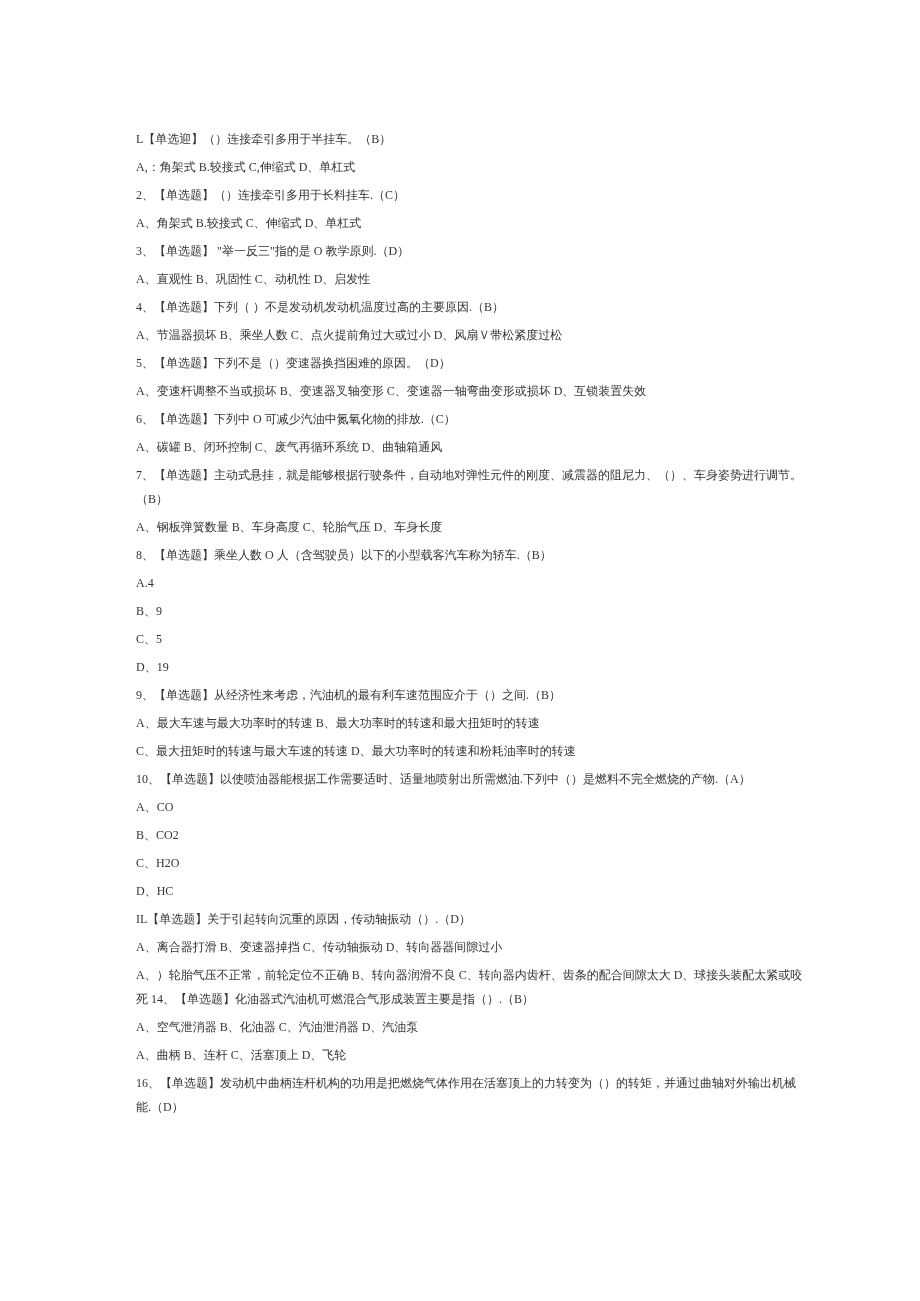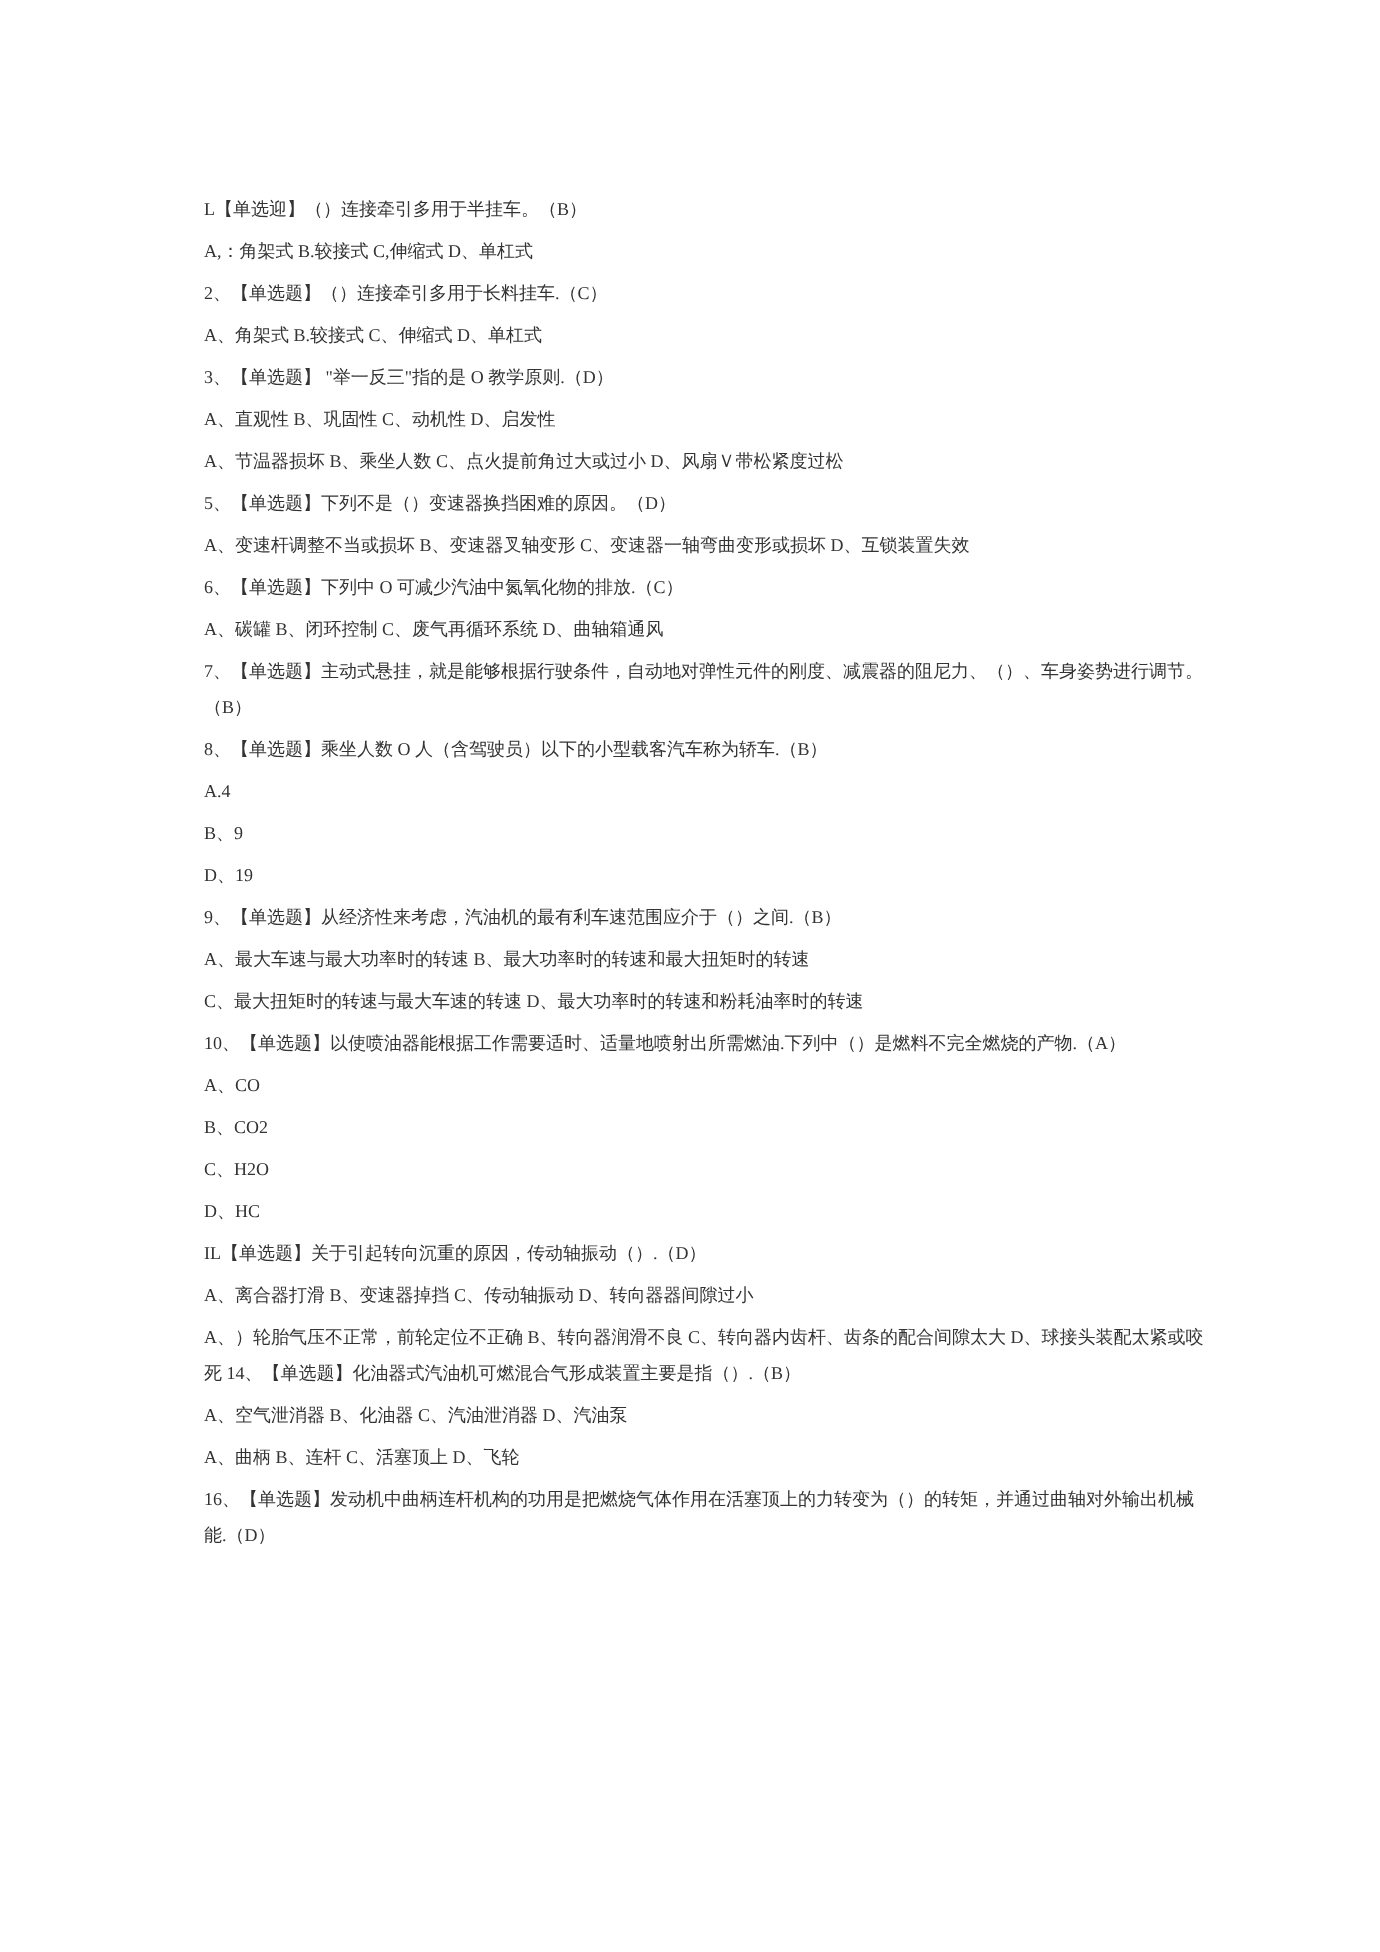--- a/index.html
+++ b/index.html
@@ -25,29 +25,32 @@
 </head>
 <body>
 
 <div class="content">
   <span class="line">L【单选迎】（）连接牵引多用于半挂车。（B）</span>
   <span class="line">A,：角架式 B.较接式 C,伸缩式 D、单杠式</span>
   <span class="line">2、【单选题】（）连接牵引多用于长料挂车.（C）</span>
   <span class="line">A、角架式 B.较接式 C、伸缩式 D、单杠式</span>
   <span class="line">3、【单选题】 "举一反三"指的是 O 教学原则.（D）</span>
   <span class="line">A、直观性 B、巩固性 C、动机性 D、启发性</span>
+  <span class="line">4、【单选题】下列（ ）不是发动机发动机温度过高的主要原因.（B）</span>
   <span class="line">A、节温器损坏 B、乘坐人数 C、点火提前角过大或过小 D、风扇Ｖ带松紧度过松</span>
   <span class="line">5、【单选题】下列不是（）变速器换挡困难的原因。（D）</span>
   <span class="line">A、变速杆调整不当或损坏 B、变速器叉轴变形 C、变速器一轴弯曲变形或损坏 D、互锁装置失效</span>
   <span class="line">6、【单选题】下列中 O 可减少汽油中氮氧化物的排放.（C）</span>
   <span class="line">A、碳罐 B、闭环控制 C、废气再循环系统 D、曲轴箱通风</span>
   <span class="line">7、【单选题】主动式悬挂，就是能够根据行驶条件，自动地对弹性元件的刚度、减震器的阻尼力、（）、车身姿势进行调节。（B）</span>
+  <span class="line">A、钢板弹簧数量 B、车身高度 C、轮胎气压 D、车身长度</span>
   <span class="line">8、【单选题】乘坐人数 O 人（含驾驶员）以下的小型载客汽车称为轿车.（B）</span>
   <span class="line">A.4</span>
   <span class="line">B、9</span>
+  <span class="line">C、5</span>
   <span class="line">D、19</span>
   <span class="line">9、【单选题】从经济性来考虑，汽油机的最有利车速范围应介于（）之间.（B）</span>
   <span class="line">A、最大车速与最大功率时的转速 B、最大功率时的转速和最大扭矩时的转速</span>
   <span class="line">C、最大扭矩时的转速与最大车速的转速 D、最大功率时的转速和粉耗油率时的转速</span>
   <span class="line">10、【单选题】以使喷油器能根据工作需要适时、适量地喷射出所需燃油.下列中（）是燃料不完全燃烧的产物.（A）</span>
   <span class="line">A、CO</span>
   <span class="line">B、CO2</span>
   <span class="line">C、H2O</span>
   <span class="line">D、HC</span>
   <span class="line">IL【单选题】关于引起转向沉重的原因，传动轴振动（）.（D）</span>

